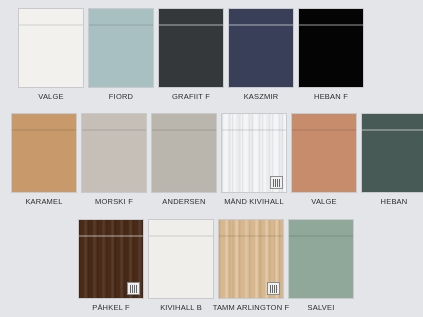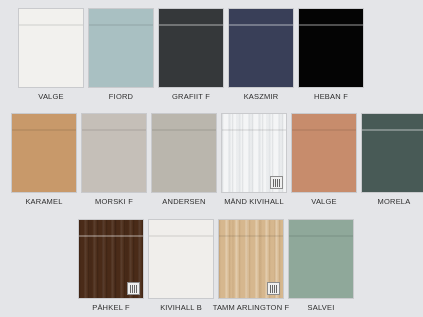--- a/index.html
+++ b/index.html
@@ -209,21 +209,21 @@
       <div class="swatch-cell">
         <div class="door light" style="background: rgb(199, 140, 108);">
           <div class="door-split"></div>
         </div>
         <div class="swatch-label" style="color: rgb(44, 44, 44);">VALGE</div>
       </div>
       <div class="swatch-cell">
         <div class="door dark" style="background: rgb(72, 90, 86);">
           <div class="door-split"></div>
         </div>
-        <div class="swatch-label" style="color: rgb(44, 44, 44);">MORELA</div>
+        <div class="swatch-label" style="color: rgb(44, 44, 44);">HEBAN</div>
       </div>
     </div>
     <div class="swatch-row row-2">
       <div class="swatch-cell">
         <div class="door dark" style="background: rgb(74, 43, 24);">
           <div class="grain vertical-wood"></div>
           <div class="door-split"></div>
           <div class="sample-badge">
             <div class="bars"></div>
           </div>

